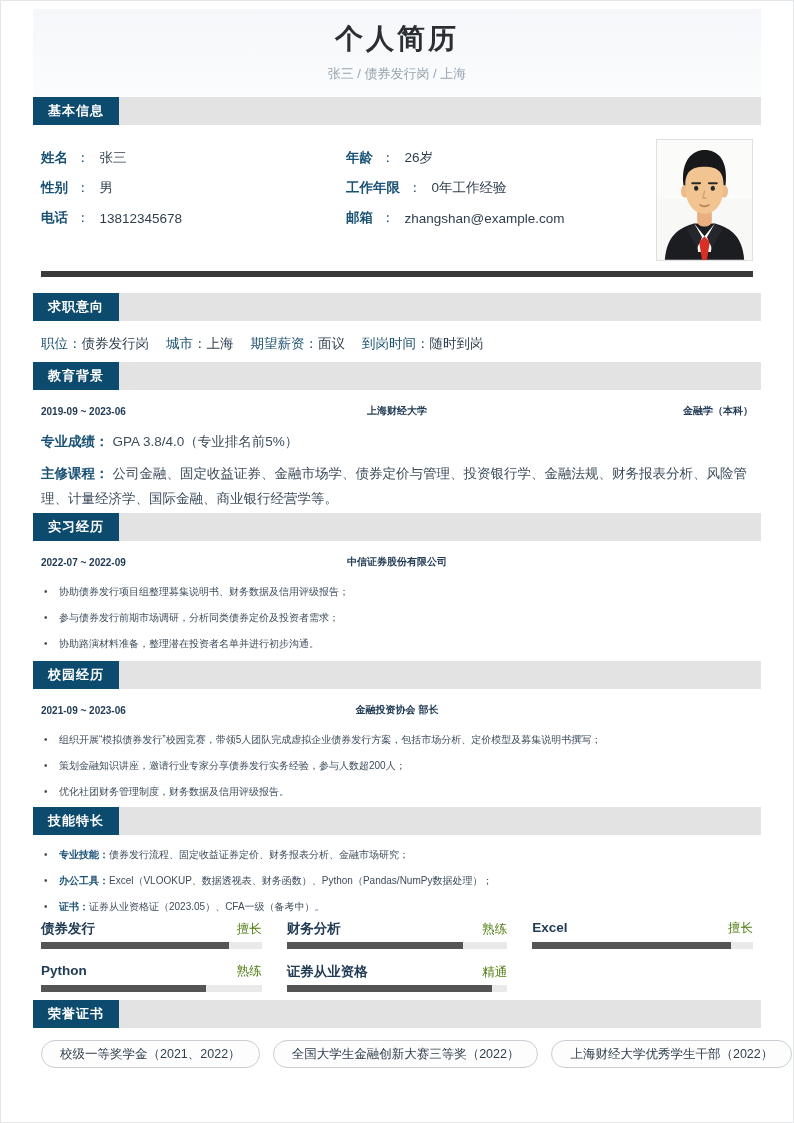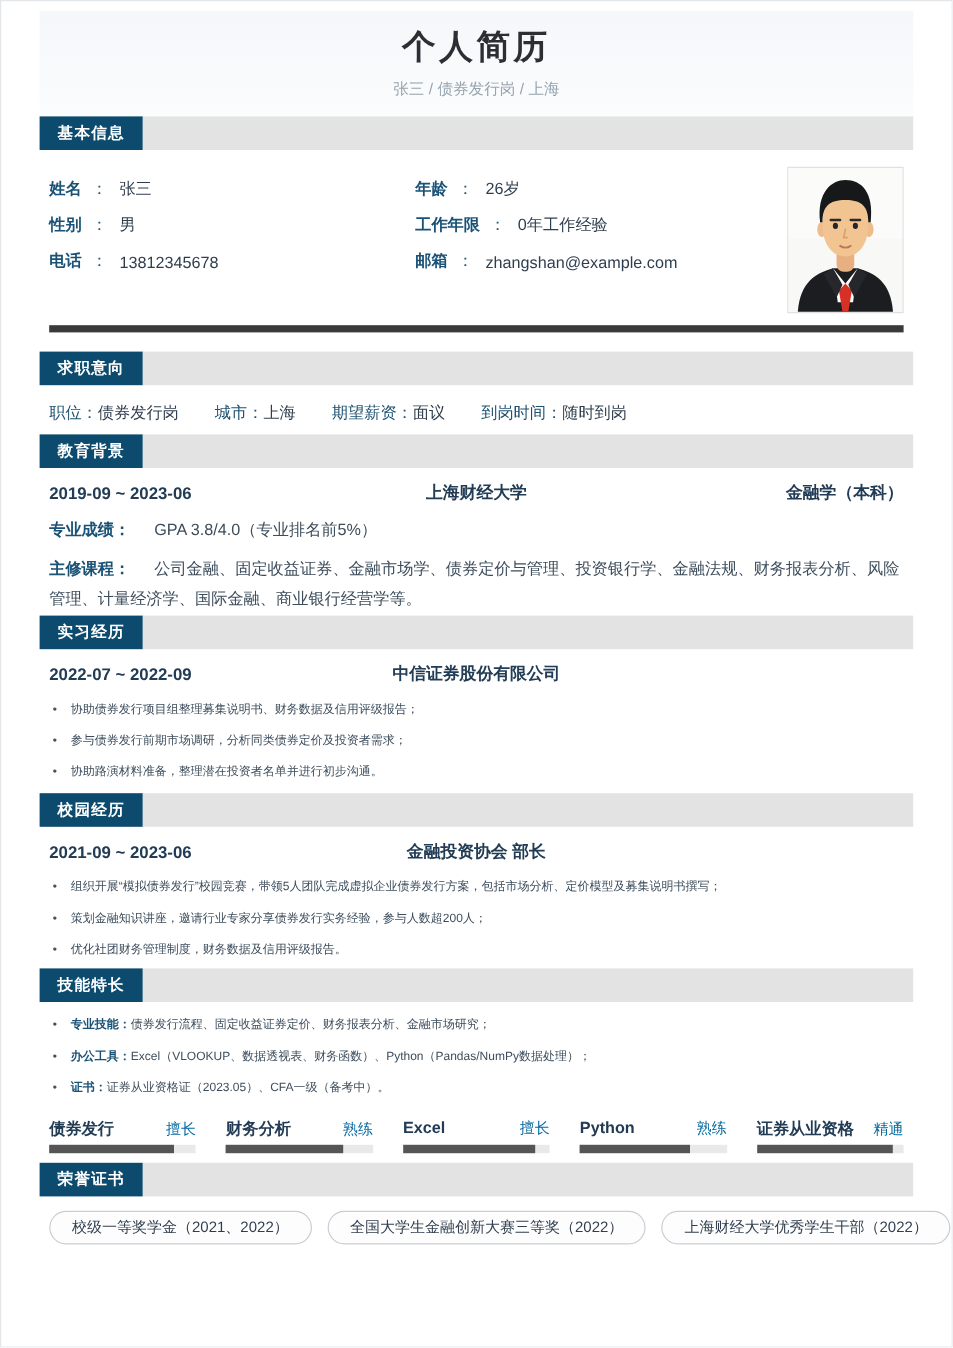--- a/index.html
+++ b/index.html
@@ -26,42 +26,42 @@
   .info-grid { flex:1; display:flex; padding-top:4px; }
   .info-col { width:305px; }
   .info-col.right { flex:1; }
   .f-row { height:30px; display:flex; align-items:center; font-size:13.5px; }
   .f-row .lab { color:#1a5276; font-weight:700; }
   .f-row .colon { color:#1a5276; margin:0 10px 0 8px; }
   .f-row .val { color:#2f3e4e; }
   .photo { width:97px; height:122px; border:1px solid #e0e0e0; background:#fafafa; flex:0 0 auto; }
   .divider { height:6px; background:#3a3a3a; margin-top:10px; }
   
-  .intent { display:flex; gap:30px; margin-top:13px; height:20px; align-items:center;
+  .intent { display:flex; gap:17px; margin-top:13px; height:20px; align-items:center;
             font-size:13.5px; color:#2f3e4e; }
   .intent .lab { color:#1d5170; }
   
   .xp-head { display:grid; grid-template-columns:1fr auto 1fr; margin-top:11px; height:20px;
-             align-items:center; font-size:14px; font-weight:700; color:#223c55; }
+             align-items:center; font-size:10px; font-weight:700; color:#223c55; }
   .xp-head .r { text-align:right; }
   .xp-head .c { text-align:center; }
   .kv { margin-top:8px; font-size:13.5px; line-height:25px; }
-  .kv .lab { color:#1a5276; font-weight:700; margin-right:20px; }
+  .kv .lab { color:#1a5276; font-weight:700; margin-right:4px; }
   .kv.courses { margin-top:7px; line-height:25px; }
   
   .bullets { margin-top:7px; }
   .bullet { position:relative; padding-left:18px; font-size:10px; line-height:26px; color:#3d4d5c; }
   .bullet::before { content:"•"; position:absolute; left:3px; color:#44515c; }
   .bullet .lab { color:#1a5276; font-weight:700; }
   
-  .bars { display:grid; grid-template-columns:repeat(5,1fr); column-gap:25px; row-gap:14px;
-          margin-top:12px; }
+  .bars { display:grid; grid-template-columns:repeat(3,1fr); column-gap:25px; row-gap:14px;
+          margin-top:0; }
   .bar-cell .top { display:flex; justify-content:space-between; align-items:baseline; height:18px; }
   .bar-cell .name { font-size:13.5px; font-weight:700; color:#223c55; }
-  .bar-cell .lvl { font-size:12.5px; color:#0369a1; }
+  .bar-cell .lvl { font-size:12.5px; color:#4d7c0f; }
   .track { margin-top:4px; height:7px; background:#e9e9e9; }
   .fill { height:7px; background:#555555; }
   
   .pills { display:flex; gap:13px; margin-top:12px; }
   .pill { border:1px solid #c9ced4; border-radius:16px; background:#fdfdfd;
           font-size:12.5px; color:#2f3e4e; padding:6px 18px; line-height:14px; white-space:nowrap; }
   .mt16{margin-top:16px;} .mt8{margin-top:8px;} .mt4{margin-top:4px;} .mt2{margin-top:2px;}
 </style>
 </head>
 <body>

